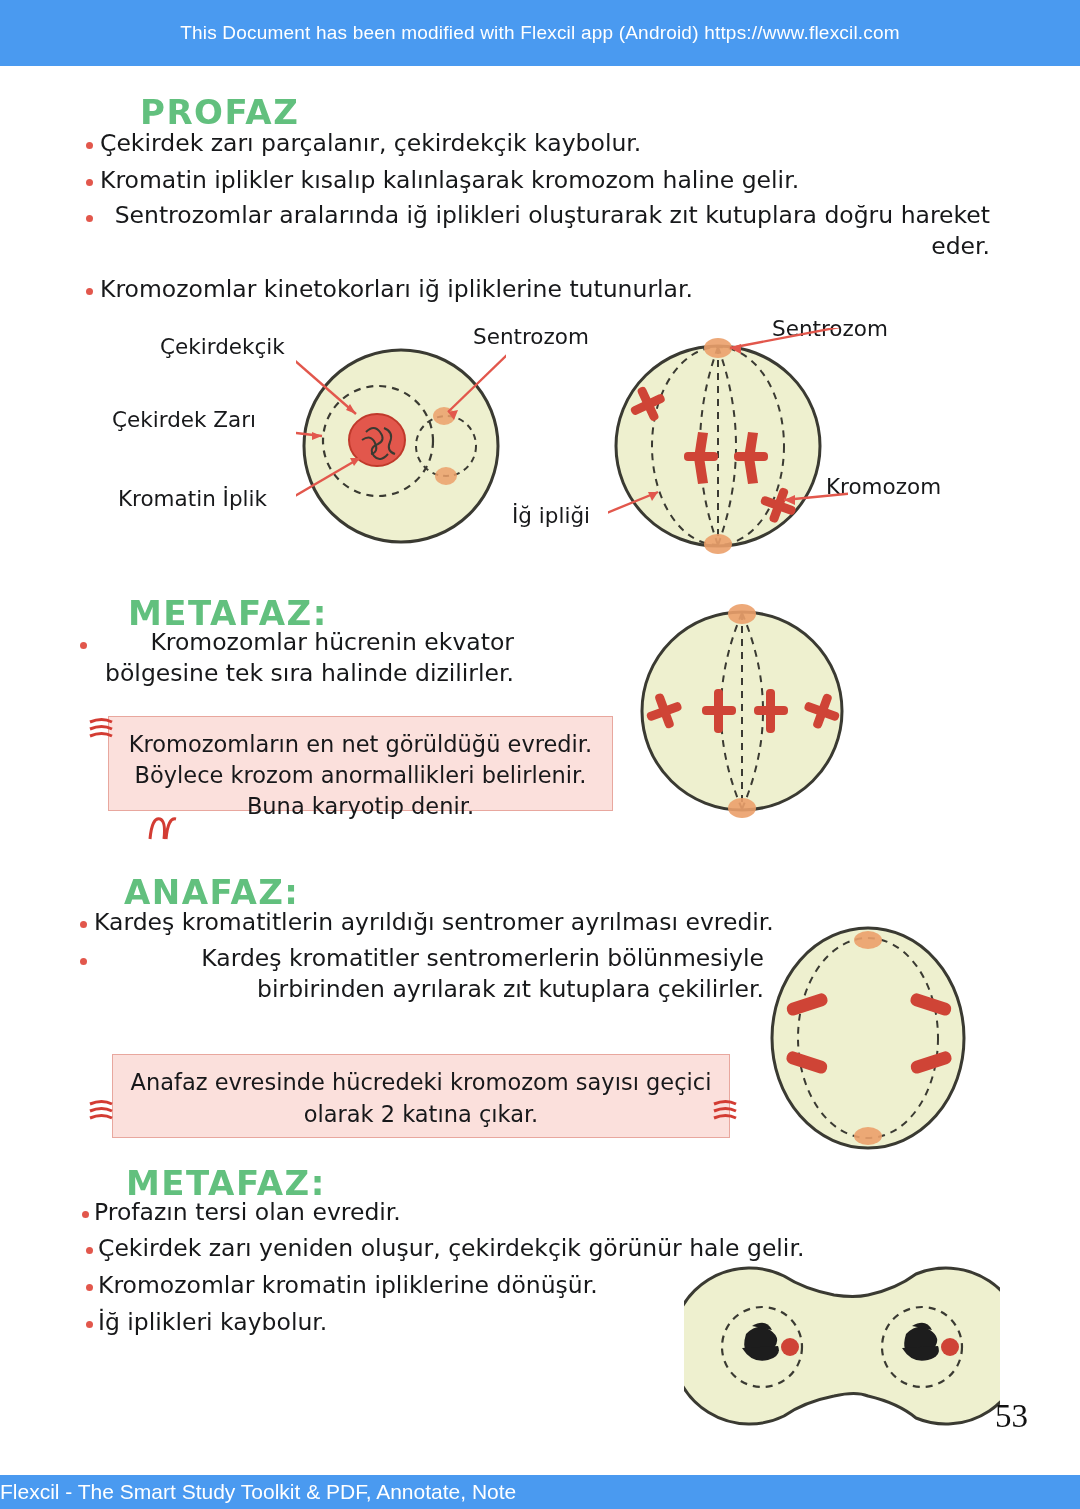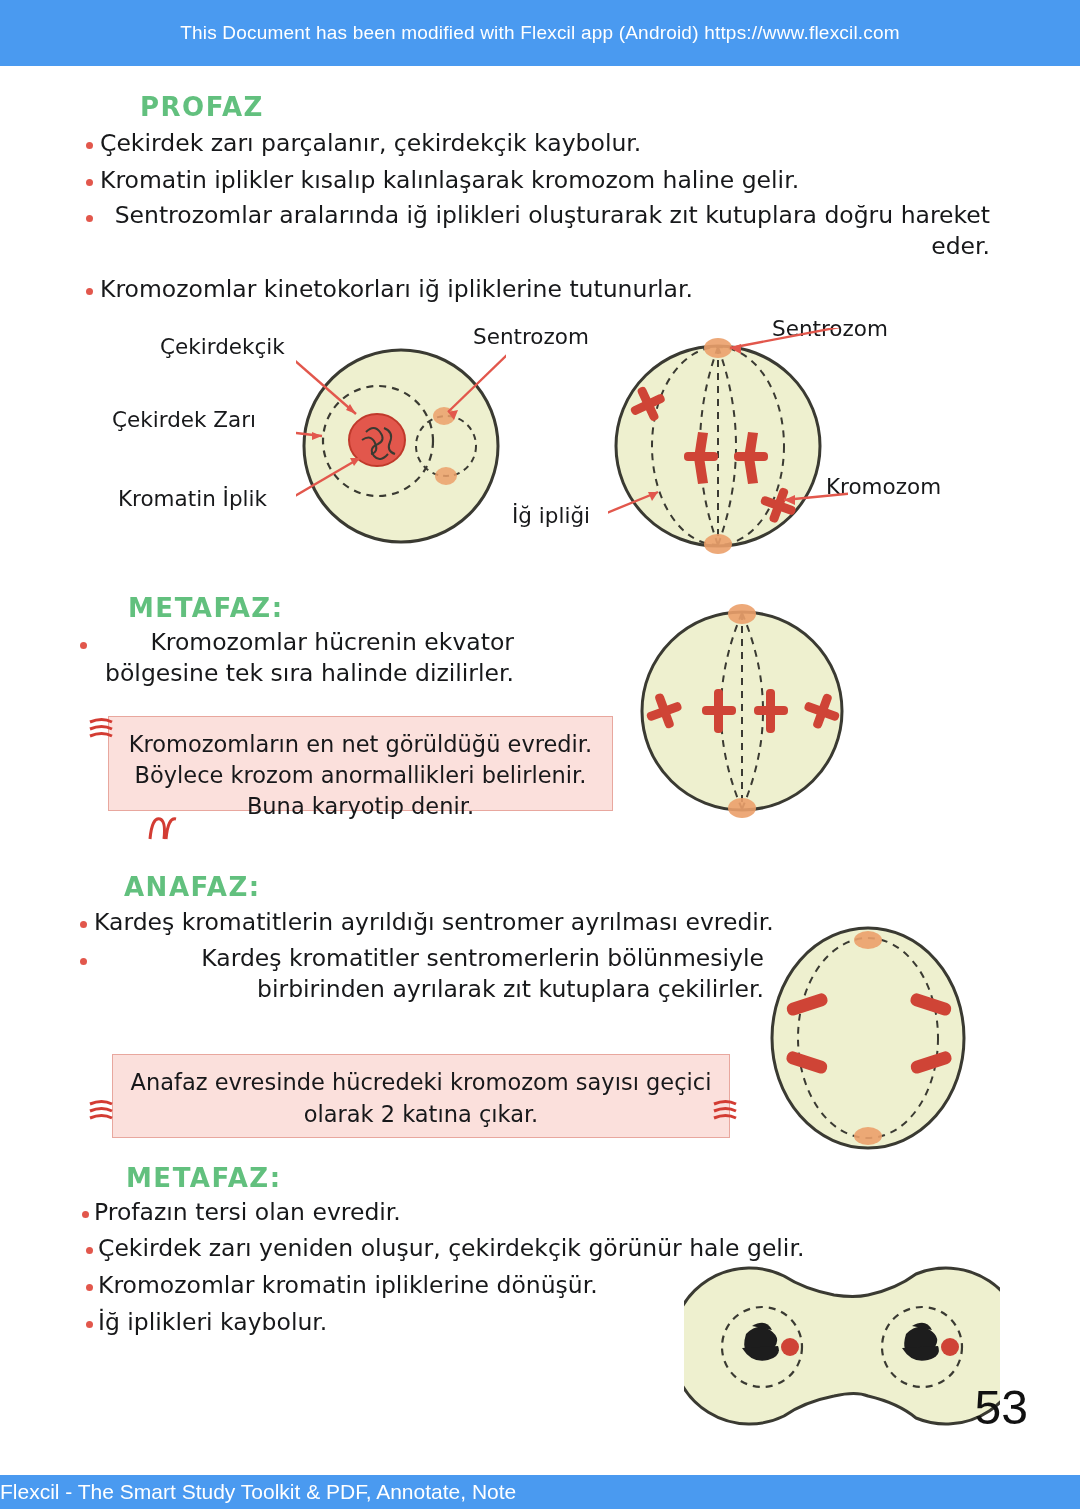--- a/index.html
+++ b/index.html
@@ -52,21 +52,21 @@
     left: 0; top: 66px;
     width: 1080px;
     height: 1391px;
     background: #ffffff;
   }
   .heading {
     position: absolute;
     font-family: "DejaVu Sans", sans-serif;
     font-weight: bold;
     color: #62c07e;
-    font-size: 26px;
+    font-size: 34px;
     letter-spacing: 1.5px;
   }
   .bullet-line {
     position: absolute;
     font-size: 23.5px;
     color: #17181a;
     line-height: 1.32;
     white-space: nowrap;
   }
   .bullet-line.wrap { white-space: normal; text-align: right; }
@@ -94,22 +94,22 @@
     font-size: 22.5px;
     color: #17181a;
     text-align: center;
     line-height: 1.42;
     width: 100%;
   }
   .page-number {
     position: absolute;
     right: 52px;
     bottom: 22px;
-    font-family: Liberation Sans, sans-serif;
-    font-size: 48px;
+    font-family: Liberation Serif, serif;
+    font-size: 33px;
     color: #111;
   }
   svg { display: block; }
   .dg { position: absolute; }
 </style>
 </head>
 <body>
 
 <div class="page">
 

